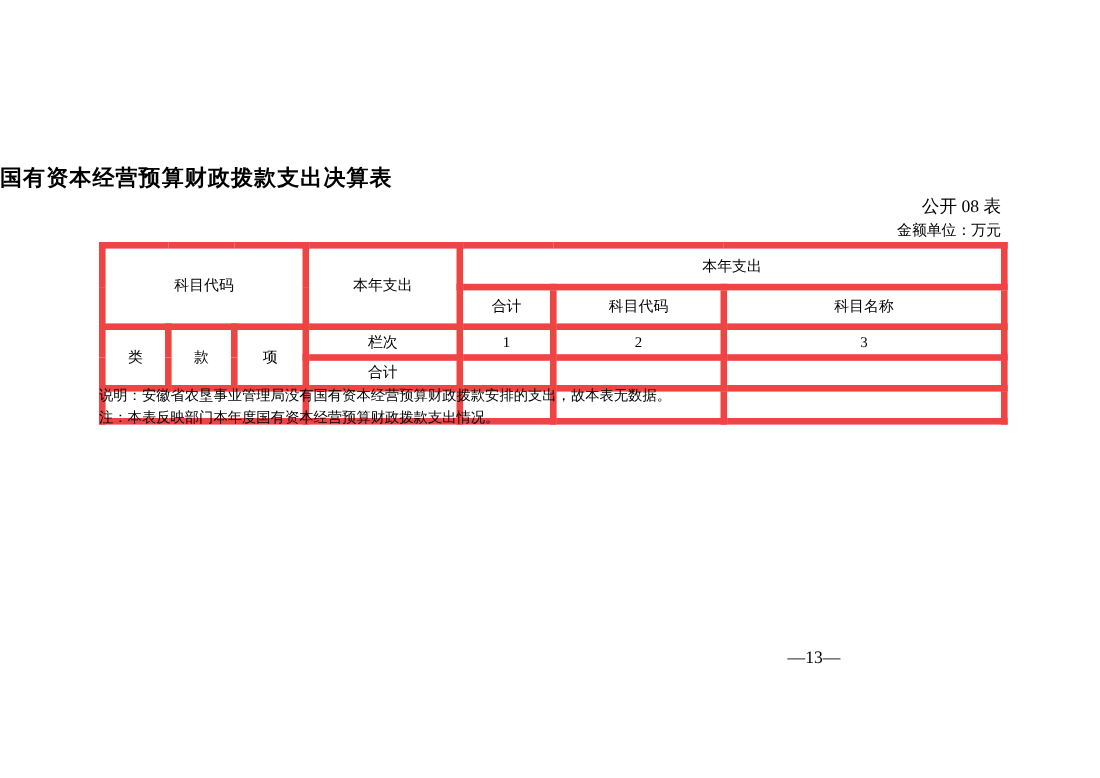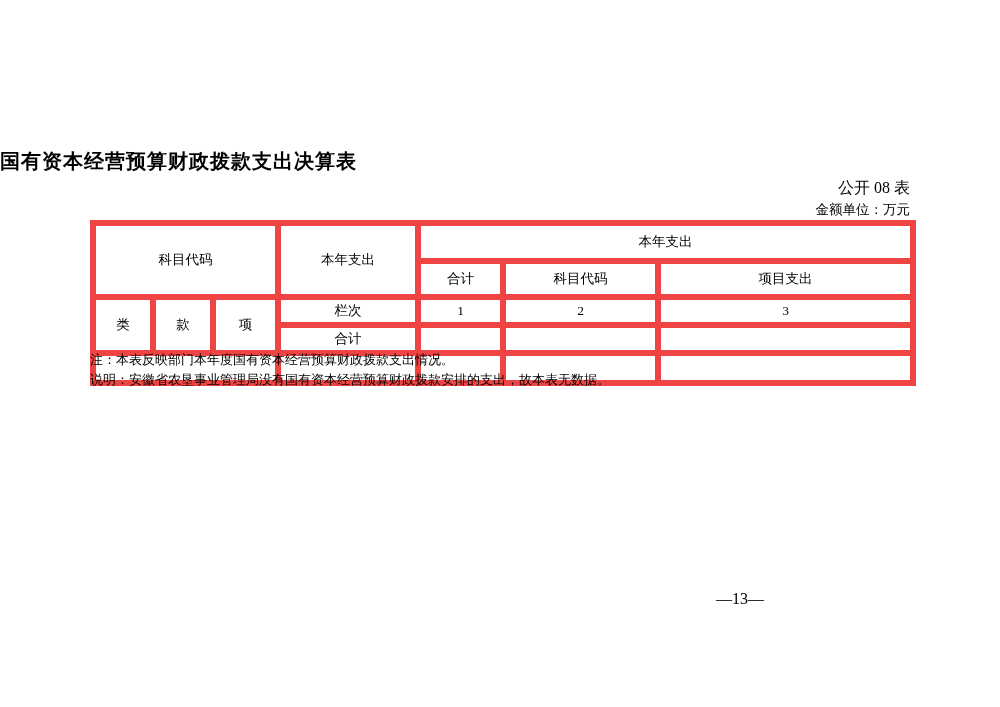--- a/index.html
+++ b/index.html
@@ -129,21 +129,21 @@
         </colgroup>
         <tbody>
           <tr>
             <td class="tall" colspan="3" rowspan="2">科目代码</td>
             <td class="tall" rowspan="2">本年支出</td>
             <td colspan="3" style="height:32px">本年支出</td>
           </tr>
           <tr>
             <td style="height:30px">合计</td>
             <td>科目代码</td>
-            <td>项目支出</td>
+            <td>科目名称</td>
           </tr>
           <tr>
             <td class="tall" rowspan="2">类</td>
             <td class="tall" rowspan="2">款</td>
             <td class="tall" rowspan="2">项</td>
             <td class="row-head">栏次</td>
             <td class="row-head">1</td>
             <td class="row-head">2</td>
             <td class="row-head">3</td>
           </tr>
@@ -158,20 +158,20 @@
             <td></td>
             <td></td>
             <td></td>
             <td></td>
           </tr>
         </tbody>
       </table>
     </div>
 
     <div class="notes">
+      <div>说明：安徽省农垦事业管理局没有国有资本经营预算财政拨款安排的支出，故本表无数据。</div>
       <div>注：本表反映部门本年度国有资本经营预算财政拨款支出情况。</div>
-      <div>说明：安徽省农垦事业管理局没有国有资本经营预算财政拨款安排的支出，故本表无数据。</div>
     </div>
 
     <div class="page-num">—13—</div>
 
   </div>
 </div>
 
 </body></html>

